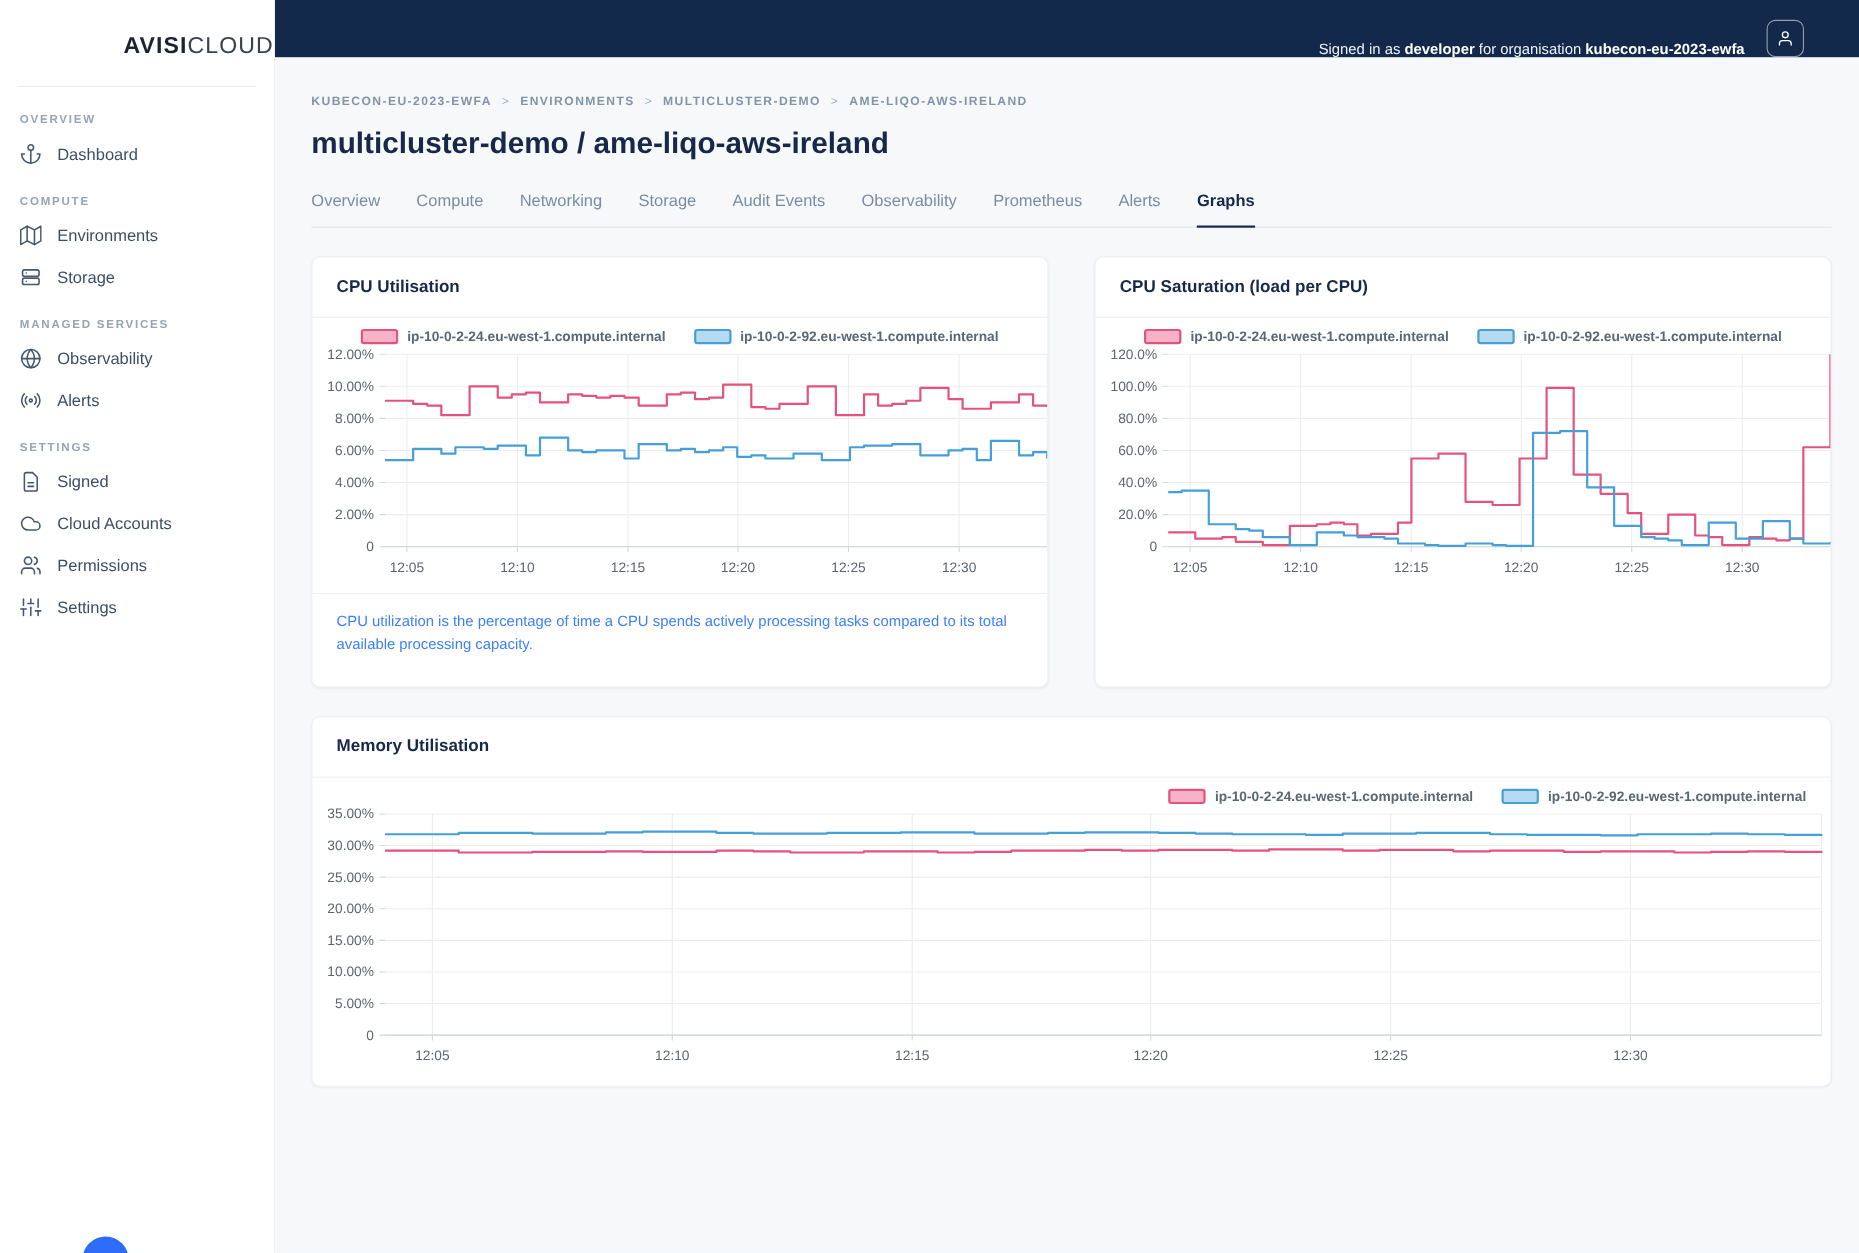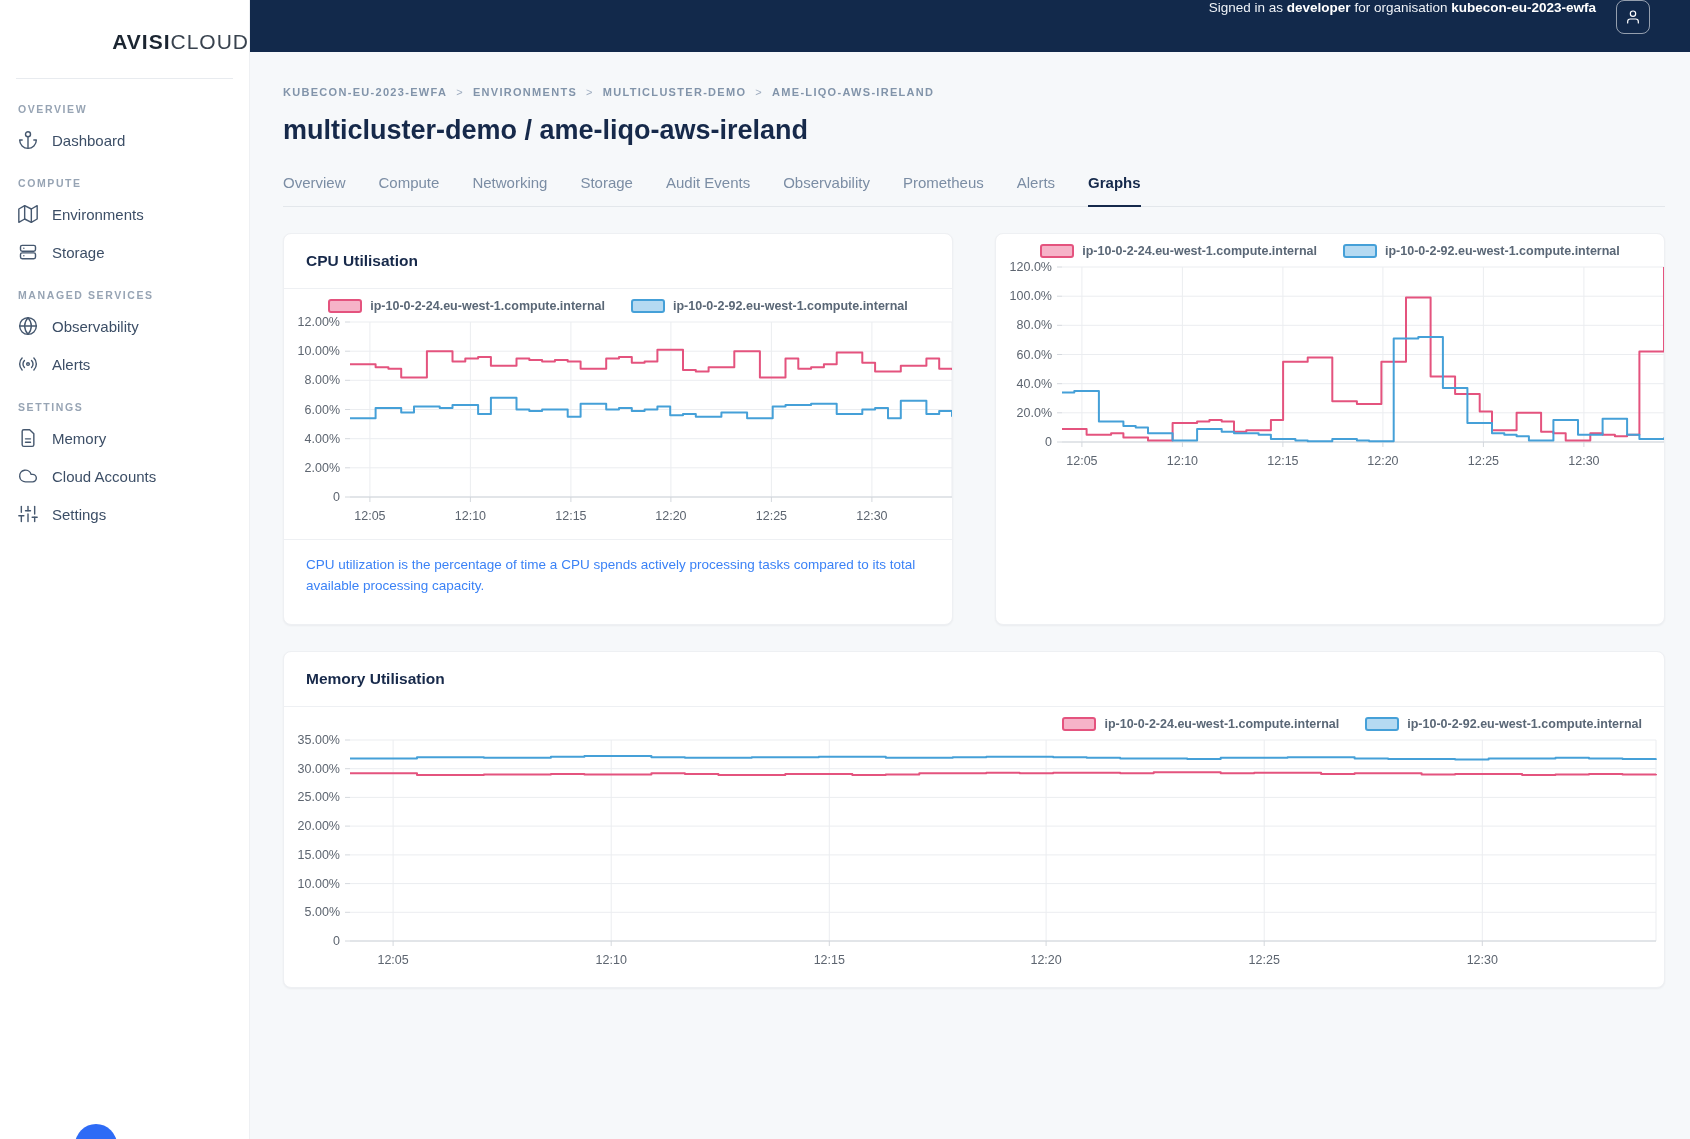--- a/index.html
+++ b/index.html
@@ -12,21 +12,21 @@
   .logo-bold { font-size:21px; font-weight:800; letter-spacing:1px; color:#1b2531; }
   .logo-light { font-size:21px; font-weight:300; letter-spacing:1px; color:#39434f; }
   .side-divider { border:none; border-top:1px solid #e8ebef; margin:0 16px 6px; }
   .section-label { padding:18px 18px 6px; font-size:10.5px; font-weight:700; letter-spacing:1.6px; color:#97a4b4; }
   .side-item { display:flex; align-items:center; gap:14px; padding:9px 18px; font-size:15px; color:#3c4e66; cursor:pointer; }
   .side-item svg { width:20px; height:20px; stroke:#46586f; stroke-width:1.7; fill:none; stroke-linecap:round; stroke-linejoin:round; }
   .chat-bubble { position:absolute; left:75px; top:1124px; width:42px; height:42px; border-radius:50%; background:#2e6bf6; }
 
   
   .main { flex:1; display:flex; flex-direction:column; height:100%; }
-  .topbar { height:52px; min-height:52px; background:#12294b; display:flex; align-items:flex-start; justify-content:flex-end; padding-right:40px; gap:20px; }
+  .topbar { height:52px; min-height:52px; background:#12294b; display:flex; align-items:flex-end; justify-content:flex-end; padding-right:50px; gap:20px; }
   .topbar-text { font-size:13.5px; color:#eef2f7; }
   .topbar-text b { font-weight:700; color:#ffffff; }
   .user-btn { width:34px; height:34px; border:1px solid rgba(255,255,255,.55); border-radius:8px; background:transparent; display:flex; align-items:center; justify-content:center; cursor:pointer; }
   .user-btn svg { width:16px; height:16px; stroke:#ffffff; stroke-width:1.8; fill:none; stroke-linecap:round; stroke-linejoin:round; }
 
   .content { padding:34px 25px 0 33px; flex:1; overflow:hidden; }
   .breadcrumb { font-size:11px; font-weight:700; letter-spacing:1.3px; color:#8294aa; display:flex; gap:9px; align-items:center; }
   .breadcrumb a { color:#8294aa; text-decoration:none; cursor:pointer; }
   .breadcrumb .sep { color:#9fadc0; font-weight:400; }
   .page-title { margin-top:17px; font-size:27px; font-weight:700; color:#16294a; }
@@ -120,27 +120,36 @@
     <span>Alerts</span>
   </div>
 
   <div class="section-label">SETTINGS</div>
   <div class="side-item">
     <svg viewBox="0 0 24 24">
         <path d="M14 2H7a2 2 0 0 0-2 2v16a2 2 0 0 0 2 2h10a2 2 0 0 0 2-2V7z"></path>
         <line x1="9" y1="13" x2="15" y2="13"></line>
         <line x1="9" y1="17" x2="15" y2="17"></line>
       </svg>
-    <span>Memory</span>
+    <span>Signed</span>
   </div>
   <div class="side-item">
     <svg viewBox="0 0 24 24">
         <path d="M17.5 19H9a7 7 0 1 1 6.71-9h1.79a4.5 4.5 0 1 1 0 9z"></path>
       </svg>
     <span>Cloud Accounts</span>
+  </div>
+  <div class="side-item">
+    <svg viewBox="0 0 24 24">
+        <path d="M16 21v-2a4 4 0 0 0-4-4H6a4 4 0 0 0-4 4v2"></path>
+        <circle cx="9" cy="7" r="4"></circle>
+        <path d="M22 21v-2a4 4 0 0 0-3-3.87"></path>
+        <path d="M16 3.13a4 4 0 0 1 0 7.75"></path>
+      </svg>
+    <span>Permissions</span>
   </div>
   <div class="side-item">
     <svg viewBox="0 0 24 24">
         <line x1="4" y1="21" x2="4" y2="14"></line>
         <line x1="4" y1="10" x2="4" y2="3"></line>
         <line x1="12" y1="21" x2="12" y2="12"></line>
         <line x1="12" y1="8" x2="12" y2="3"></line>
         <line x1="20" y1="21" x2="20" y2="16"></line>
         <line x1="20" y1="12" x2="20" y2="3"></line>
         <line x1="1" y1="14" x2="7" y2="14"></line>
@@ -253,20 +262,21 @@
               <text x="587.9" y="205" text-anchor="middle">12:30</text>
               <line x1="668" x2="668" y1="7" y2="182" stroke="#ebedf0" stroke-width="1"></line>
               <line x1="66" x2="668" y1="182" y2="182" stroke="#cfd4da" stroke-width="1"></line>
               <path d="M66,49.3L78.8,49.3L78.8,49.3L91.6,49.3L91.6,52.2L104.4,52.2L104.4,53.7L117.2,53.7L117.2,62.4L130.0,62.4L130.0,62.4L142.9,62.4L142.9,36.2L155.7,36.2L155.7,36.2L168.5,36.2L168.5,46.4L181.3,46.4L181.3,43.5L194.1,43.5L194.1,42.0L206.9,42.0L206.9,50.8L219.7,50.8L219.7,50.8L232.5,50.8L232.5,43.5L245.3,43.5L245.3,44.9L258.1,44.9L258.1,46.4L270.9,46.4L270.9,44.9L283.7,44.9L283.7,46.4L296.6,46.4L296.6,53.7L309.4,53.7L309.4,53.7L322.2,53.7L322.2,43.5L335.0,43.5L335.0,42.0L347.8,42.0L347.8,47.8L360.6,47.8L360.6,46.4L373.4,46.4L373.4,34.7L386.2,34.7L386.2,34.7L399.0,34.7L399.0,55.1L411.8,55.1L411.8,56.6L424.6,56.6L424.6,52.2L437.4,52.2L437.4,52.2L450.3,52.2L450.3,36.2L463.1,36.2L463.1,36.2L475.9,36.2L475.9,62.4L488.7,62.4L488.7,62.4L501.5,62.4L501.5,43.5L514.3,43.5L514.3,53.7L527.1,53.7L527.1,52.2L539.9,52.2L539.9,49.3L552.7,49.3L552.7,37.6L565.5,37.6L565.5,37.6L578.3,37.6L578.3,47.8L591.1,47.8L591.1,56.6L604.0,56.6L604.0,56.6L616.8,56.6L616.8,50.8L629.6,50.8L629.6,50.8L642.4,50.8L642.4,43.5L655.2,43.5L655.2,53.7L668.0,53.7L668.0,55.1" fill="none" stroke="#E4537E" stroke-width="2" stroke-linejoin="round"></path>
               <path d="M66,103.3L78.8,103.3L78.8,103.3L91.6,103.3L91.6,93.0L104.4,93.0L104.4,93.0L117.2,93.0L117.2,97.4L130.0,97.4L130.0,91.6L142.9,91.6L142.9,91.6L155.7,91.6L155.7,93.0L168.5,93.0L168.5,90.1L181.3,90.1L181.3,90.1L194.1,90.1L194.1,98.9L206.9,98.9L206.9,82.8L219.7,82.8L219.7,82.8L232.5,82.8L232.5,94.5L245.3,94.5L245.3,96.0L258.1,96.0L258.1,94.5L270.9,94.5L270.9,94.5L283.7,94.5L283.7,101.8L296.6,101.8L296.6,88.7L309.4,88.7L309.4,88.7L322.2,88.7L322.2,94.5L335.0,94.5L335.0,93.0L347.8,93.0L347.8,96.0L360.6,96.0L360.6,94.5L373.4,94.5L373.4,91.6L386.2,91.6L386.2,100.3L399.0,100.3L399.0,98.9L411.8,98.9L411.8,101.8L424.6,101.8L424.6,101.8L437.4,101.8L437.4,97.4L450.3,97.4L450.3,97.4L463.1,97.4L463.1,103.3L475.9,103.3L475.9,103.3L488.7,103.3L488.7,91.6L501.5,91.6L501.5,90.1L514.3,90.1L514.3,90.1L527.1,90.1L527.1,88.7L539.9,88.7L539.9,88.7L552.7,88.7L552.7,98.9L565.5,98.9L565.5,98.9L578.3,98.9L578.3,94.5L591.1,94.5L591.1,93.0L604.0,93.0L604.0,103.3L616.8,103.3L616.8,85.8L629.6,85.8L629.6,85.8L642.4,85.8L642.4,98.9L655.2,98.9L655.2,96.0L668.0,96.0L668.0,101.8" fill="none" stroke="#45A0D8" stroke-width="2" stroke-linejoin="round"></path>
             </svg></div>
         <p class="card-desc">CPU utilization is the percentage of time a CPU spends actively processing tasks compared to its total available processing capacity.</p>
       </section>
 
       <section class="card">
+        <div class="card-header">CPU Saturation (load per CPU)</div>
         <div class="legend center">
             <span class="leg">
               <span class="swatch" style="background:#F6B3C8;border-color:#E4537E"></span>
               <span class="leg-label">ip-10-0-2-24.eu-west-1.compute.internal</span>
             </span>
             <span class="leg">
               <span class="swatch" style="background:#B5DAF2;border-color:#45A0D8"></span>
               <span class="leg-label">ip-10-0-2-92.eu-west-1.compute.internal</span>
             </span>
           </div>

